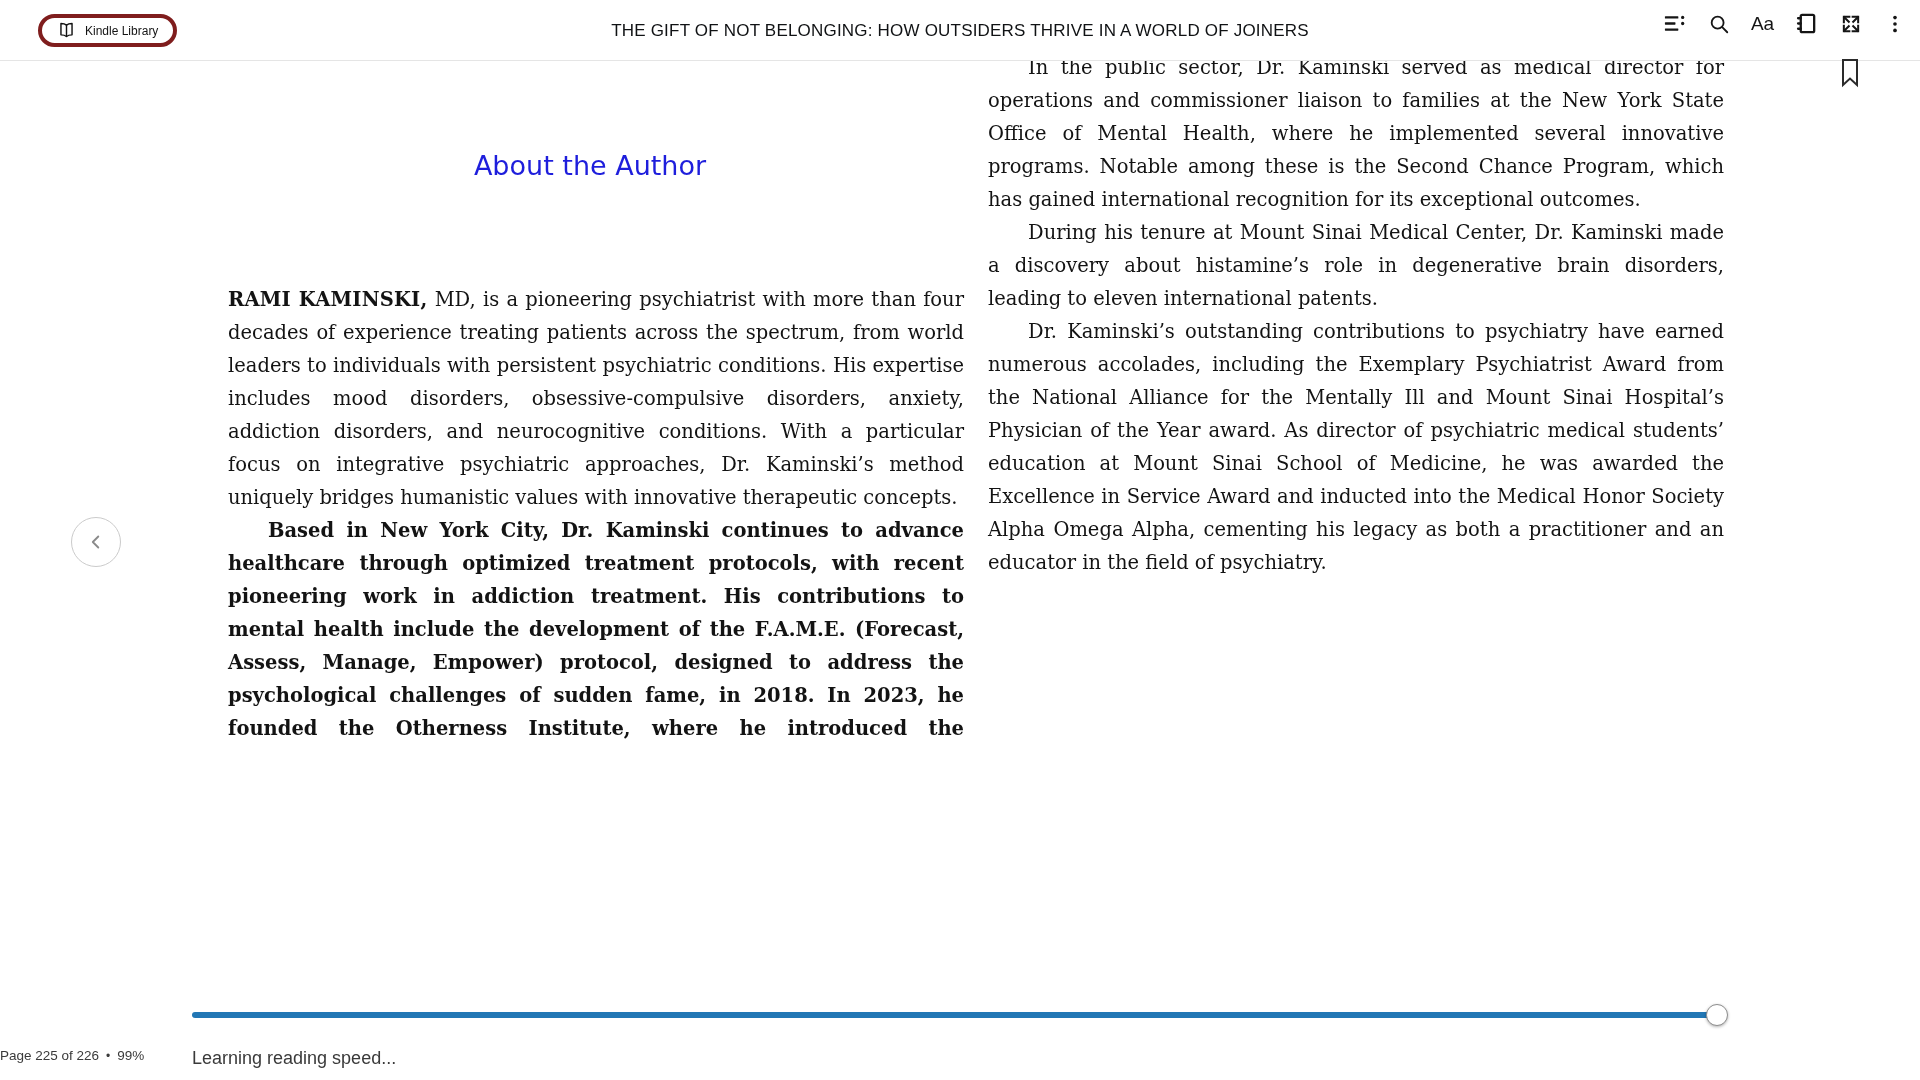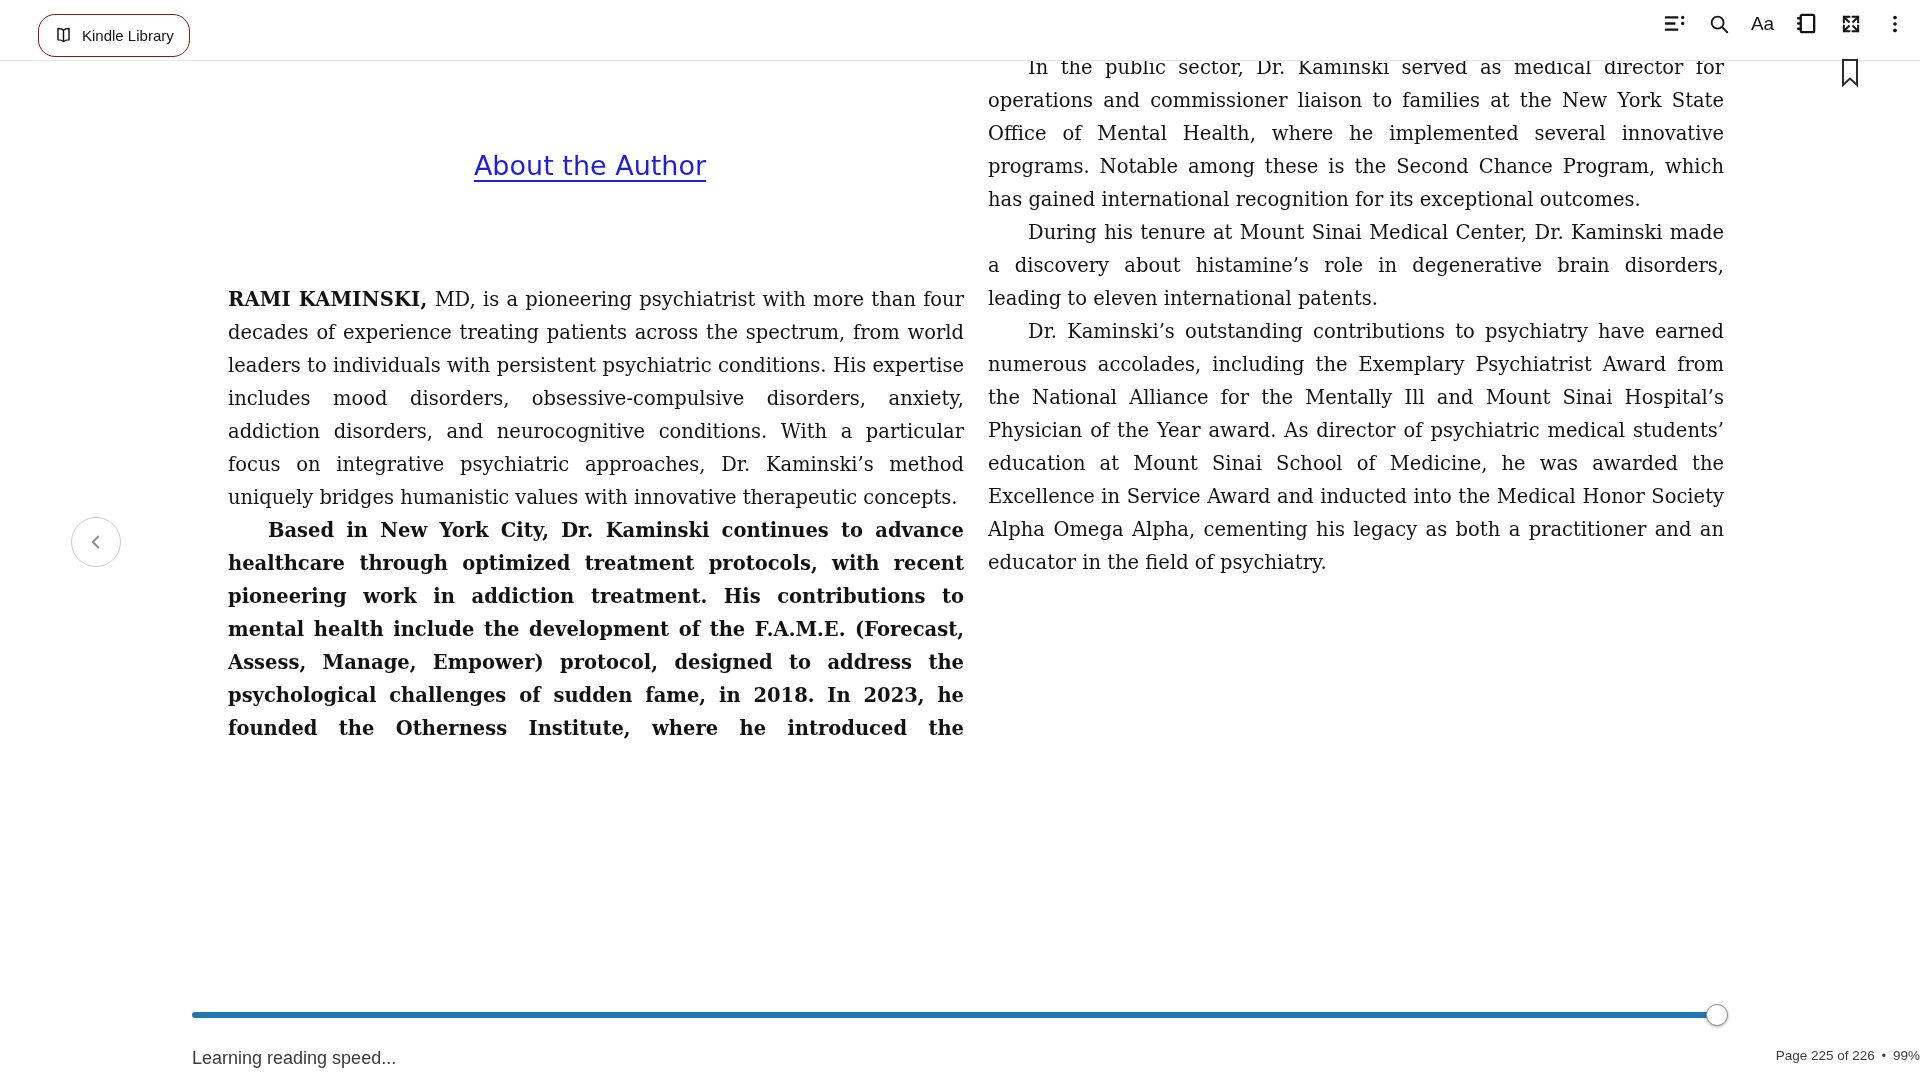--- a/index.html
+++ b/index.html
@@ -11,24 +11,24 @@
     overflow: hidden;
     color: #111;
   }
 
   
   .header {
     position: absolute; top: 0; left: 0; right: 0; height: 61px;
     background: #fff; border-bottom: 1px solid #e5e5e5; z-index: 5;
   }
   .library-btn {
-    position: absolute; left: 38px; top: 14px; height: 43px;
+    position: absolute; left: 38px; top: 14px; height: 33px;
     display: flex; align-items: center; gap: 9px; padding: 0 15px;
-    border: 1px solid #7f1d1d; border-radius: 17px; background: #fff;
-    font-size: 15px; color: #141414; cursor: pointer; white-space: nowrap;
+    border: 4px solid #7f1d1d; border-radius: 17px; background: #fff;
+    font-size: 12px; color: #141414; cursor: pointer; white-space: nowrap;
   }
   .header-title {
     position: absolute; left: 200px; right: 200px; top: 0; height: 61px;
     display: flex; align-items: center; justify-content: center;
     font-size: 17px; letter-spacing: 0.2px; color: #101214; white-space: nowrap;
   }
   .top-icons {
     position: absolute; right: 13px; top: 0; height: 47px;
     display: flex; align-items: center; gap: 19px;
   }
@@ -51,21 +51,20 @@
   }
 
   
   .chapter-heading {
     position: absolute; left: 208px; top: 150px; width: 736px;
     text-align: center;
     font-family: "DejaVu Sans", sans-serif;
     font-size: 27px; color: #1e1edc;
   }
   .chapter-heading span {
-    text-decoration: underline;
     text-decoration-thickness: 2px;
     text-underline-offset: 5px;
     cursor: pointer;
     margin-left: 28px;
   }
   .col-left  { position: absolute; left: 204px; top: 283px; width: 736px; margin-left: 24px; }
   .col-right { position: absolute; left: 988px; top: 51px;  width: 736px; }
   .para {
     font-family: "DejaVu Serif", serif;
     font-size: 19.5px; line-height: 33px; color: #131313;
@@ -87,41 +86,42 @@
   .progress-handle {
     position: absolute; top: -8px; width: 22px; height: 22px;
     background: #fff; border: 1px solid #8e8e8e; border-radius: 50%;
     box-shadow: 0 1px 3px rgba(0,0,0,0.3); cursor: grab;
   }
   .status-text {
     position: absolute; left: 192px; top: 1048px;
     font-size: 18px; color: #3a3a3a;
   }
   .page-info {
-    position: absolute; left: 0; right: 0; top: 1048px; text-align: right;
+    position: absolute; left: 0; right: 0; top: 1048px; text-align: left;
     font-size: 13.5px; color: #3a3a3a;
   }
   .page-info .sep { display: inline-block; margin: 0 7px; font-size: 12px; }
 
   svg { display: block; }
 </style>
 </head>
 <body>
 
 <div class="header">
   <button class="library-btn">
     <span>
       <svg width="19" height="19" viewBox="0 0 24 24" fill="none" stroke="#111" stroke-width="1.8" stroke-linejoin="round">
         <path d="M12 5.2C10.2 3.6 7.8 3.1 5 3.1v14.4c2.8 0 5.2.5 7 2.1 1.8-1.6 4.2-2.1 7-2.1V3.1c-2.8 0-5.2.5-7 2.1z"></path>
         <line x1="12" y1="5.2" x2="12" y2="19.6"></line>
       </svg>
     </span>
     <span>Kindle Library</span>
   </button>
 
+  <div class="header-title">THE GIFT OF NOT BELONGING: HOW OUTSIDERS THRIVE IN A WORLD OF JOINERS</div>
 
   <div class="top-icons">
     <div class="icon-btn">
       <svg width="23" height="23" viewBox="0 0 24 24" fill="#151515">
         <rect x="2" y="4.5" width="14" height="2.4" rx="0.5"></rect>
         <rect x="2" y="10.8" width="11" height="2.4" rx="0.5"></rect>
         <rect x="2" y="17.1" width="14" height="2.4" rx="0.5"></rect>
         <circle cx="20.5" cy="5.7" r="1.7"></circle>
         <circle cx="20.5" cy="12" r="1.7"></circle>
       </svg>

